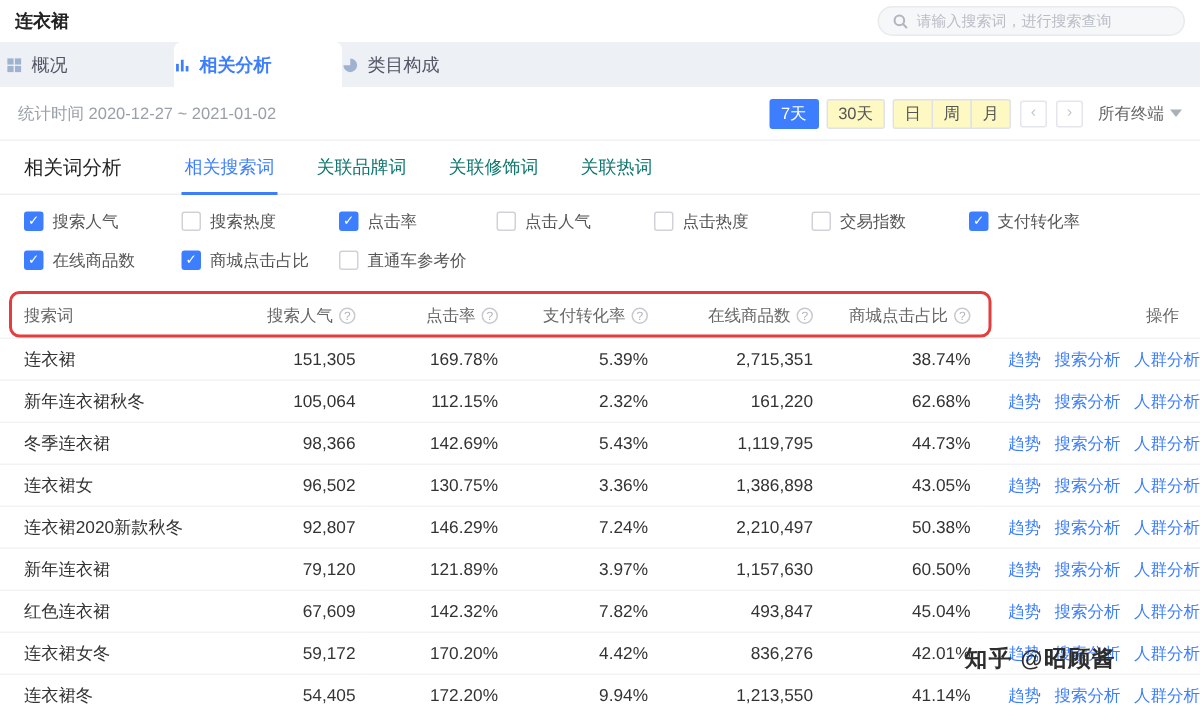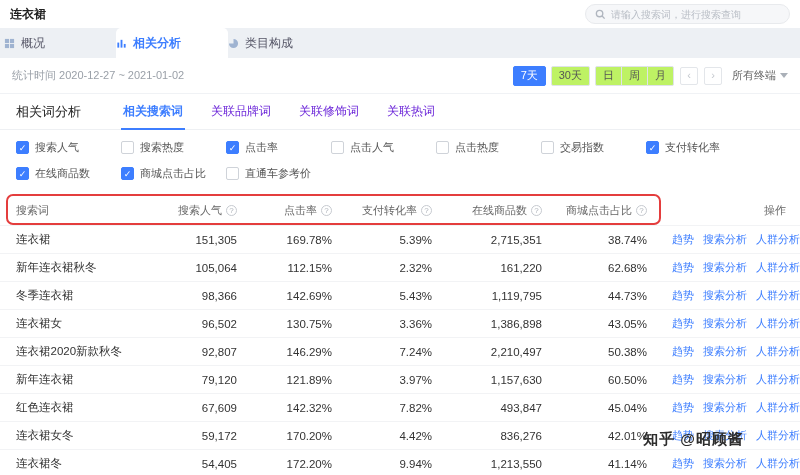--- a/index.html
+++ b/index.html
@@ -18,35 +18,35 @@
   .tabbar{height:30px;background:#edf0f4;display:flex;align-items:stretch;padding-left:4px}
   .tab{min-width:112px;display:flex;align-items:center;gap:6px;font-size:12px;color:#556;cursor:pointer}
   .tab.active{background:#fff;color:#3d7eff;border-top-left-radius:5px;border-top-right-radius:5px;font-weight:bold}
 
   
   .toolbar{height:36px;display:flex;align-items:center;justify-content:space-between;padding:12px 12px;border-bottom:1px solid #f0f2f5;background:#fff}
   .stat-time{color:#9aa0a8;font-size:11px}
   .toolbar-right{display:flex;align-items:center;gap:6px}
   #range-buttons{display:flex;align-items:flex-end;gap:5px}
   .seg-group{display:flex}
-  .range-btn{height:20px;min-width:24px;padding:0 7px;font-size:11px;border:1px solid #dfe3e8;background:#bef264;color:#555;border-radius:2px;cursor:pointer;font-family:inherit}
+  .range-btn{height:20px;min-width:24px;padding:0 7px;font-size:11px;border:1px solid #dfe3e8;background:#fef9c3;color:#555;border-radius:2px;cursor:pointer;font-family:inherit}
   .range-btn.active{background:#3d7eff;border-color:#3d7eff;color:#fff}
   .seg-group .range-btn{border-radius:0;margin-left:-1px}
   .seg-group .range-btn:first-child{border-radius:2px 0 0 2px;margin-left:0}
   .seg-group .range-btn:last-child{border-radius:0 2px 2px 0}
   .pager{width:18px;height:18px;border:1px solid #e3e6ea;background:#fff;color:#c3c7cd;border-radius:2px;font-size:11px;line-height:1;cursor:pointer}
   .terminal{display:flex;align-items:center;gap:4px;font-size:11px;color:#666;cursor:pointer;margin-left:4px}
   .caret-down{width:0;height:0;border-left:4px solid transparent;border-right:4px solid transparent;border-top:5px solid #aab0b8}
 
   
   .section-head{display:flex;align-items:center;height:36px;padding:0 16px;border-bottom:1px solid #eef0f3}
   .section-title{font-size:13px;font-weight:normal;color:#222;margin-right:40px}
   #subtabs{display:flex;height:100%}
-  .subtab{display:inline-flex;align-items:center;height:100%;padding:0 2px;margin-right:24px;font-size:12px;color:#6d28d9;cursor:pointer;position:relative}
-  .subtab.active{color:#3d7eff;font-weight:bold}
+  .subtab{display:inline-flex;align-items:center;height:100%;padding:0 2px;margin-right:24px;font-size:12px;color:#0f766e;cursor:pointer;position:relative}
+  .subtab.active{color:#3d7eff;font-weight:normal}
   .subtab.active::after{content:"";position:absolute;left:0;right:0;bottom:-1px;height:2px;background:#3d7eff}
 
   
   .filters{padding:10px 16px 4px}
   .filter-row{display:flex;margin-bottom:11px}
   .filter{width:105px;display:flex;align-items:center;gap:6px;font-size:11px;color:#555;cursor:pointer}
   .cb{width:13px;height:13px;border:1px solid #cfd3d9;border-radius:2px;background:#fff;display:inline-flex;align-items:center;justify-content:center;font-size:9px;color:transparent;flex:0 0 auto}
   .cb.checked{background:#3d7eff;border-color:#3d7eff;color:#fff}
 
   

